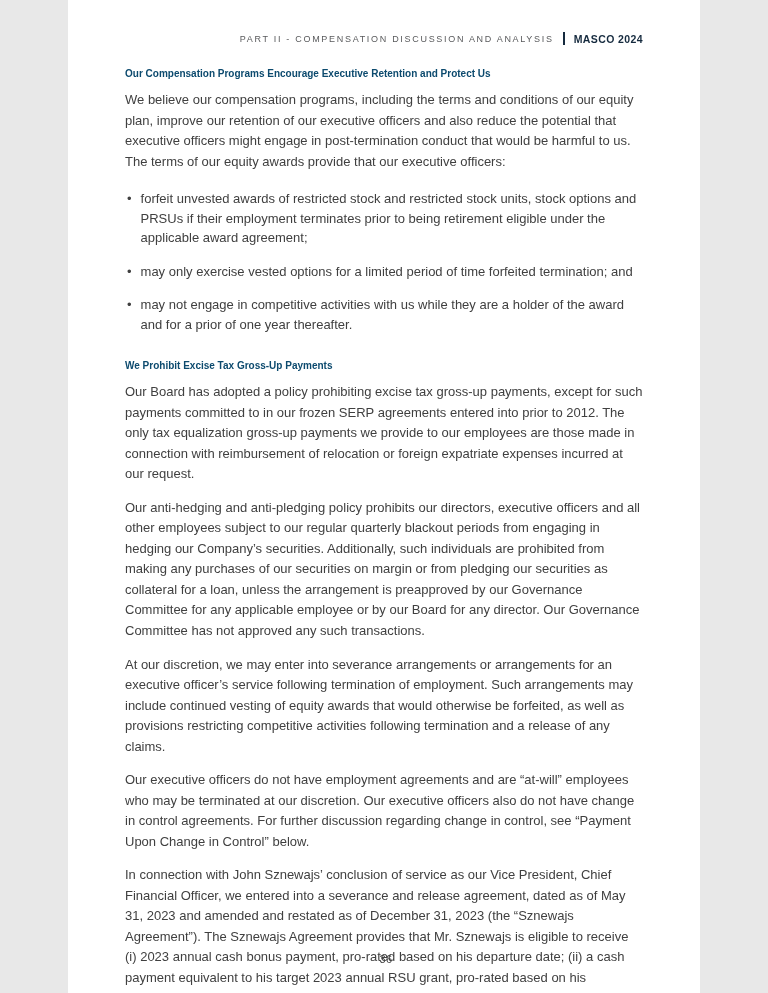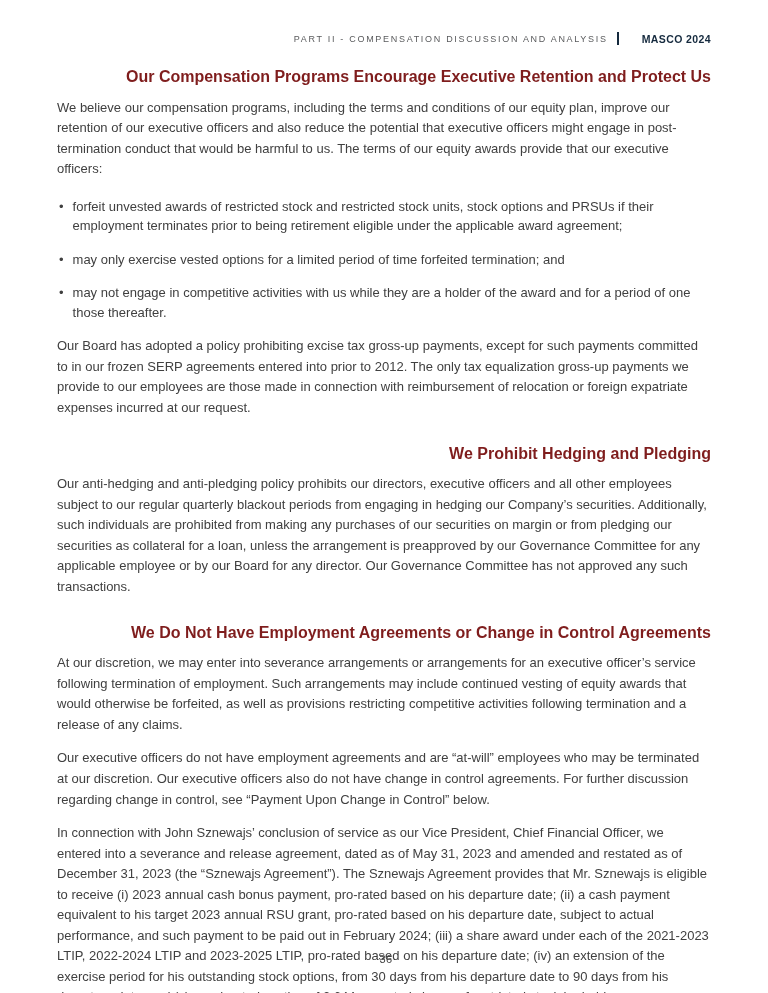--- a/index.html
+++ b/index.html
@@ -1,19 +1,19 @@
 <!DOCTYPE html>
 <html><head>
 <meta charset="utf-8">
 <style>
   * { box-sizing: border-box; }
   html, body { margin: 0; padding: 0; background: #e8e8e8; }
   .page {
     position: relative;
-    width: 768px;
+    width: 632px;
     height: 993px;
     margin: 0 auto;
     background: #ffffff;
     font-family: "Liberation Sans", sans-serif;
     color: #404040;
     padding: 28px 57px 0 57px;
     overflow: hidden;
   }
   .running-header {
     display: flex;
@@ -32,29 +32,27 @@
   .rh-divider {
     width: 2px;
     height: 13px;
     background: #152a3e;
   }
   .rh-brand {
     font-size: 10.5px;
     font-weight: 700;
     color: #152a3e;
     letter-spacing: 0.4px;
-    margin-left: 14px;
   }
   .section-heading {
-    font-size: 16px;
+    font-size: 10px;
     font-weight: 700;
-    color: #7f1d1d;
+    color: #0c4a6e;
     margin: 25px 0 10px 0;
     line-height: 1.3;
-    text-align: right;
   }
   .section:first-of-type .section-heading { margin-top: 22px; }
   .body-para {
     font-size: 13px;
     line-height: 1.58;
     margin: 0 0 13px 0;
     color: #404040;
   }
   .bullet-list {
     list-style: none;
@@ -104,36 +102,35 @@
         <li class="bullet-item">
           <span class="bullet-marker">•</span>
           <span class="bullet-text">forfeit unvested awards of restricted stock and restricted stock units, stock options and PRSUs if their employment terminates prior to being retirement eligible under the applicable award agreement;</span>
         </li>
         <li class="bullet-item">
           <span class="bullet-marker">•</span>
           <span class="bullet-text">may only exercise vested options for a limited period of time forfeited termination; and</span>
         </li>
         <li class="bullet-item">
           <span class="bullet-marker">•</span>
-          <span class="bullet-text">may not engage in competitive activities with us while they are a holder of the award and for a period of one those thereafter.</span>
+          <span class="bullet-text">may not engage in competitive activities with us while they are a holder of the award and for a prior of one year thereafter.</span>
         </li>
       </ul>
     </section>
 
     <section class="section">
+      <h2 class="section-heading">We Prohibit Excise Tax Gross-Up Payments</h2>
       <p class="body-para">Our Board has adopted a policy prohibiting excise tax gross-up payments, except for such payments committed to in our frozen SERP agreements entered into prior to 2012. The only tax equalization gross-up payments we provide to our employees are those made in connection with reimbursement of relocation or foreign expatriate expenses incurred at our request.</p>
     </section>
 
     <section class="section">
-      <h2 class="section-heading">We Prohibit Hedging and Pledging</h2>
       <p class="body-para">Our anti-hedging and anti-pledging policy prohibits our directors, executive officers and all other employees subject to our regular quarterly blackout periods from engaging in hedging our Company’s securities. Additionally, such individuals are prohibited from making any purchases of our securities on margin or from pledging our securities as collateral for a loan, unless the arrangement is preapproved by our Governance Committee for any applicable employee or by our Board for any director. Our Governance Committee has not approved any such transactions.</p>
     </section>
 
     <section class="section">
-      <h2 class="section-heading">We Do Not Have Employment Agreements or Change in Control Agreements</h2>
       <p class="body-para">At our discretion, we may enter into severance arrangements or arrangements for an executive officer’s service following termination of employment. Such arrangements may include continued vesting of equity awards that would otherwise be forfeited, as well as provisions restricting competitive activities following termination and a release of any claims.</p>
       <p class="body-para">Our executive officers do not have employment agreements and are “at-will” employees who may be terminated at our discretion. Our executive officers also do not have change in control agreements. For further discussion regarding change in control, see “Payment Upon Change in Control” below.</p>
       <p class="body-para">In connection with John Sznewajs’ conclusion of service as our Vice President, Chief Financial Officer, we entered into a severance and release agreement, dated as of May 31, 2023 and amended and restated as of December 31, 2023 (the “Sznewajs Agreement”). The Sznewajs Agreement provides that Mr. Sznewajs is eligible to receive (i) 2023 annual cash bonus payment, pro-rated based on his departure date; (ii) a cash payment equivalent to his target 2023 annual RSU grant, pro-rated based on his departure date, subject to actual performance, and such payment to be paid out in February 2024; (iii) a share award under each of the 2021-2023 LTIP, 2022-2024 LTIP and 2023-2025 LTIP, pro-rated based on his departure date; (iv) an extension of the exercise period for his outstanding stock options, from 30 days from his departure date to 90 days from his departure date; and (v) accelerated vesting of 2,644 unvested shares of restricted stock he holds.</p>
     </section>
 
   </main>
 
   <footer class="page-footer">
     <span class="page-number">36</span>
   </footer>

